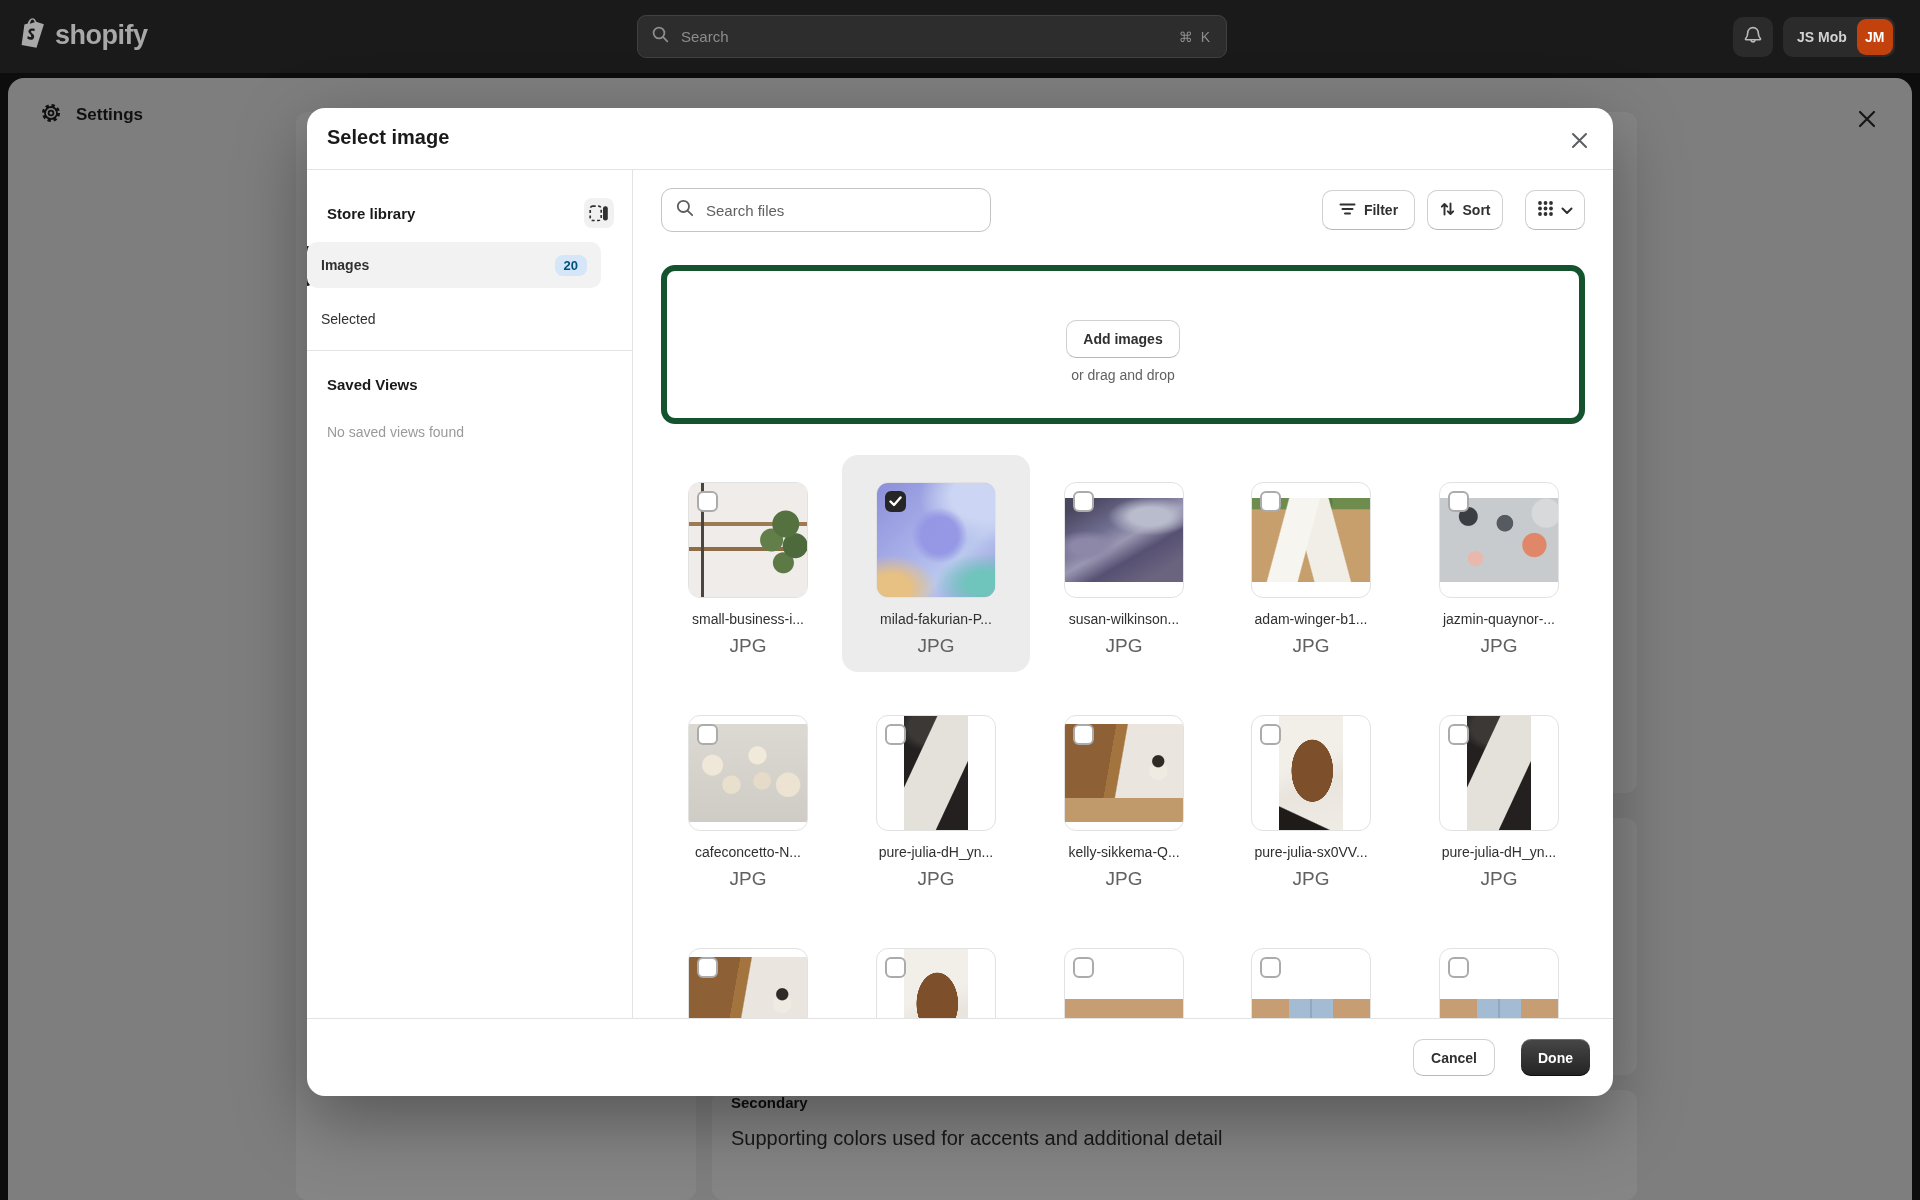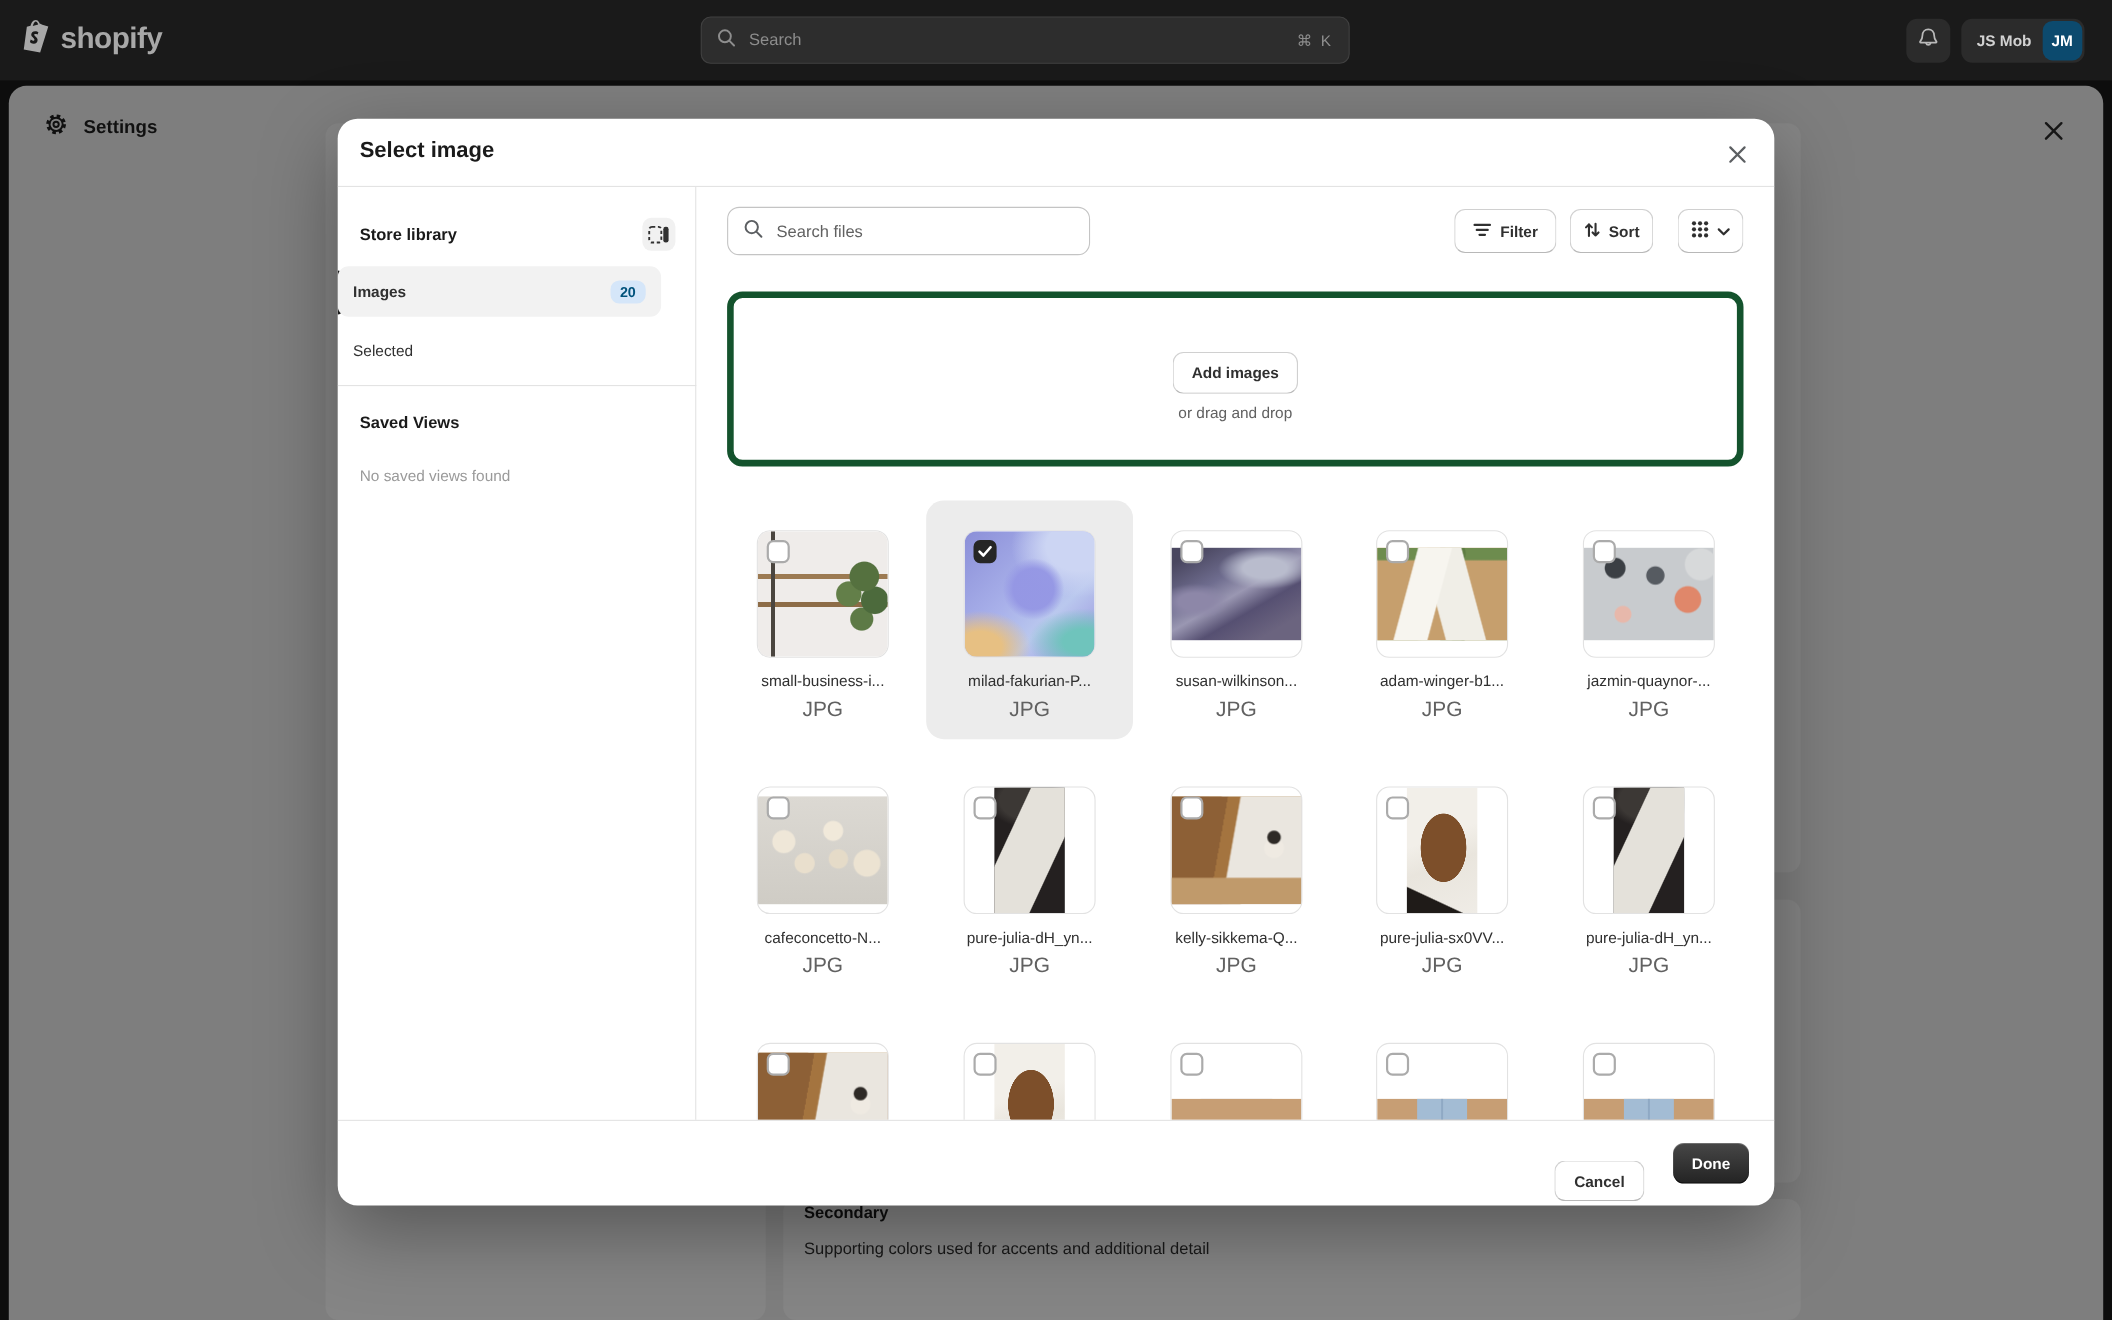--- a/index.html
+++ b/index.html
@@ -9,30 +9,30 @@
   .topbar{position:absolute;left:0;top:0;width:1920px;height:73px;background:#1a1a1a;z-index:30;}
   .brand{position:absolute;left:18px;top:16px;display:flex;align-items:center;gap:7px;color:#a8a8a8;}
   .brand-word{font-size:27px;font-weight:700;letter-spacing:-0.5px;}
   .tb-search{position:absolute;left:637px;top:15px;width:590px;height:43px;background:#2d2d2d;border:1px solid #414141;border-radius:9px;display:flex;align-items:center;box-sizing:border-box;padding:0 14px;gap:10px;}
   .tb-search input{flex:1;background:transparent;border:none;outline:none;color:#c9c9c9;font-size:15px;font-family:"Liberation Sans",sans-serif;}
   .tb-search input::placeholder{color:#8d8d8d;}
   .tb-shortcut{color:#8d8d8d;font-size:14px;letter-spacing:2px;}
   .tb-bell{position:absolute;left:1733px;top:17px;width:40px;height:40px;background:#2b2b2b;border-radius:10px;display:flex;align-items:center;justify-content:center;}
   .tb-user{position:absolute;left:1783px;top:17px;height:40px;background:#2b2b2b;border-radius:10px;display:flex;align-items:center;gap:10px;padding:0 2px 0 14px;box-sizing:border-box;}
   .tb-user-name{color:#d2d2d2;font-size:14px;font-weight:600;}
-  .tb-avatar{width:36px;height:36px;border-radius:9px;background:#0c4a6e;color:#fff;font-size:14px;font-weight:700;display:flex;align-items:center;justify-content:center;}
+  .tb-avatar{width:36px;height:36px;border-radius:9px;background:#c2410c;color:#fff;font-size:14px;font-weight:700;display:flex;align-items:center;justify-content:center;}
 
   
   .bg-page{position:absolute;left:8px;top:78px;width:1904px;height:1122px;background:#efefef;border-radius:16px 16px 0 0;z-index:1;overflow:hidden;}
   .bg-settings{position:absolute;left:32px;top:24px;display:flex;align-items:center;gap:14px;color:#1f1f1f;}
   .bg-settings-label{font-size:17px;font-weight:700;}
   .bg-card{position:absolute;background:#fbfbfb;border-radius:12px;}
   .bg-close{position:absolute;left:1848px;top:30px;width:24px;height:24px;}
   .bg-sec-title{position:absolute;left:723px;top:1016px;font-size:15px;font-weight:700;color:#1a1a1a;}
-  .bg-sec-desc{position:absolute;left:723px;top:1049px;font-size:15px;color:#303030;}
+  .bg-sec-desc{position:absolute;left:723px;top:1049px;font-size:20px;color:#303030;}
 
   .overlay{position:absolute;left:0;top:73px;width:1920px;height:1127px;background:rgba(0,0,0,0.47);z-index:10;}
 
   
   .modal{position:absolute;left:307px;top:108px;width:1306px;height:988px;background:#ffffff;border-radius:18px;z-index:40;box-shadow:0 24px 70px rgba(0,0,0,.35);overflow:hidden;}
   .m-header{position:absolute;left:0;top:0;width:100%;height:62px;border-bottom:1px solid #e3e3e3;box-sizing:border-box;}
   .m-title{position:absolute;left:20px;top:18px;font-size:20px;font-weight:700;color:#1a1a1a;}
   .m-close{position:absolute;right:22px;top:20px;width:24px;height:24px;display:flex;align-items:center;justify-content:center;cursor:pointer;}
 
   .m-sidebar{position:absolute;left:0;top:62px;width:326px;height:848px;border-right:1px solid #e3e3e3;box-sizing:border-box;}
@@ -128,21 +128,21 @@
     linear-gradient(160deg, #f2efe9 0 40%, #e9e5dd 60%, #efece6);}
   .th-garment{background:
     radial-gradient(46% 58% at 50% 105%, #a9adb6 0 60%, transparent 61%),
     #c79e74;}
   .th-jeans{background:
     linear-gradient(90deg, transparent 49%, #8fa9c4 49% 51%, transparent 51%),
     linear-gradient(90deg, transparent 31%, #a3bcd4 31% 69%, transparent 69%),
     #c79e74;}
 
   .m-footer{position:absolute;left:0;bottom:0;width:100%;height:78px;border-top:1px solid #e3e3e3;box-sizing:border-box;}
-  .f-cancel{position:absolute;right:118px;top:36px;height:37px;padding:0 17px;}
+  .f-cancel{position:absolute;right:118px;top:20px;height:37px;padding:0 17px;}
   .f-done{position:absolute;right:23px;top:20px;height:37px;padding:0 17px;display:flex;align-items:center;border-radius:10px;background:linear-gradient(180deg,#474747,#232323);box-shadow:inset 0 1px 0 rgba(255,255,255,.22), inset 0 -1px 0 rgba(0,0,0,.6);color:#fff;font-size:14px;font-weight:700;cursor:pointer;}
 </style>
 </head>
 <body>
 
 <div id="screen">
 
   <div class="bg-page">
     <div class="bg-card" style="left:288px;top:34px;width:400px;height:1088px;"></div>
     <div class="bg-card" style="left:704px;top:34px;width:925px;height:681px;"></div>

